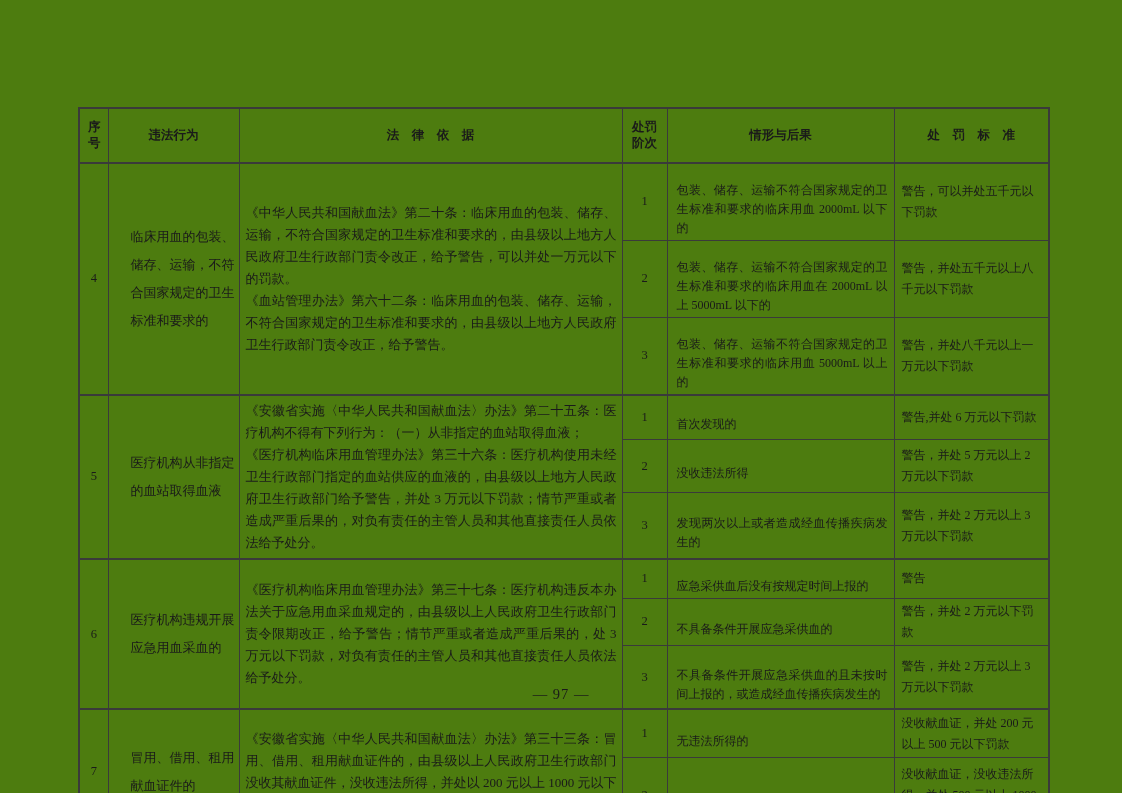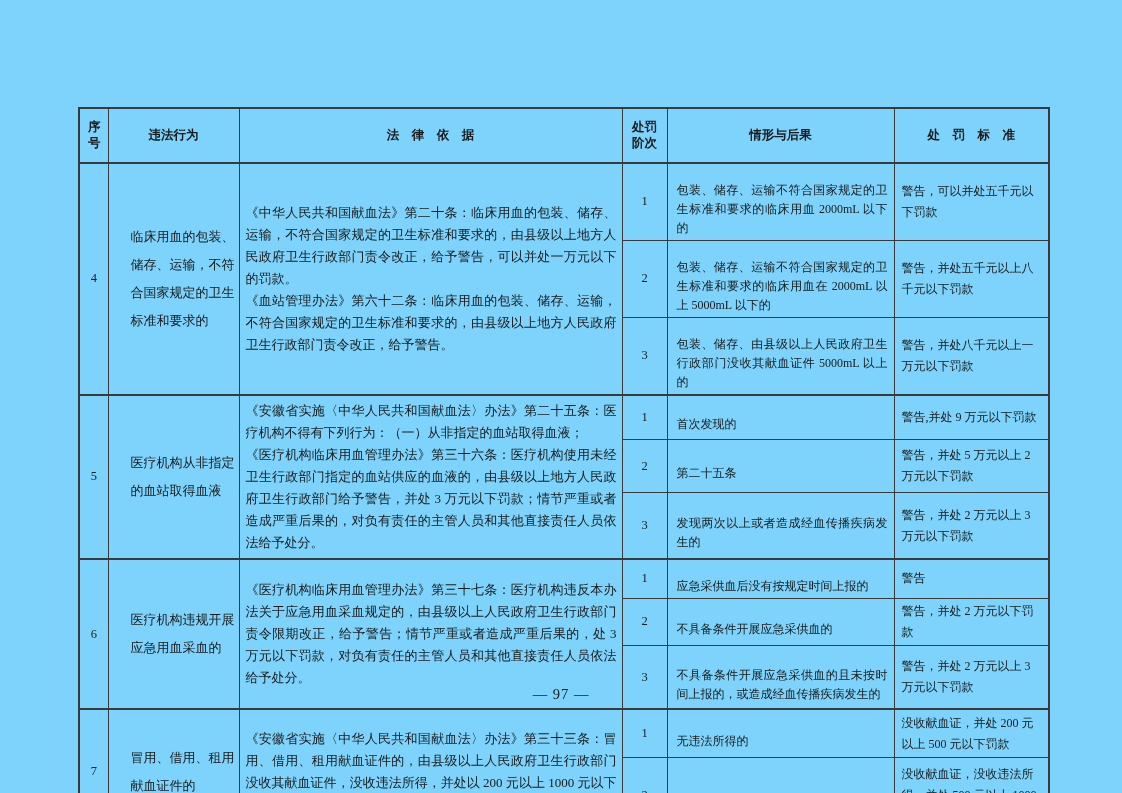--- a/index.html
+++ b/index.html
@@ -4,21 +4,21 @@
 <style>
   html, body {
     margin: 0;
     padding: 0;
     background: #ffffff;
   }
   .page {
     position: relative;
     width: 1122px;
     height: 793px;
-    background: #7dd3fc;
+    background: #4d7c0f;
     font-family: "Liberation Serif", "DejaVu Serif", serif;
     color: #1a1a1a;
     overflow: hidden;
   }
   table.penalty-table {
     position: absolute;
     left: 78px;
     top: 107px;
     width: 970px;
     border-collapse: collapse;
@@ -120,35 +120,35 @@
           <td class="situation">包装、储存、运输不符合国家规定的卫生标准和要求的临床用血 2000mL 以下的</td>
           <td class="penalty">警告，可以并处五千元以下罚款</td>
         </tr>
         <tr style="height: 60px;">
           <td class="center">2</td>
           <td class="situation">包装、储存、运输不符合国家规定的卫生标准和要求的临床用血在 2000mL 以上 5000mL 以下的</td>
           <td class="penalty">警告，并处五千元以上八千元以下罚款</td>
         </tr>
         <tr style="height: 62px;">
           <td class="center">3</td>
-          <td class="situation">包装、储存、由县级以上人民政府卫生行政部门没收其献血证件 5000mL 以上的</td>
+          <td class="situation">包装、储存、运输不符合国家规定的卫生标准和要求的临床用血 5000mL 以上的</td>
           <td class="penalty">警告，并处八千元以上一万元以下罚款</td>
         </tr>
         <tr class="group-start" style="height: 28px;">
           <td class="center" rowspan="3">5</td>
           <td class="violation" rowspan="3">医疗机构从非指定的血站取得血液</td>
           <td class="legal" rowspan="3">《安徽省实施〈中华人民共和国献血法〉办法》第二十五条：医疗机构不得有下列行为：（一）从非指定的血站取得血液；
 《医疗机构临床用血管理办法》第三十六条：医疗机构使用未经卫生行政部门指定的血站供应的血液的，由县级以上地方人民政府卫生行政部门给予警告，并处 3 万元以下罚款；情节严重或者造成严重后果的，对负有责任的主管人员和其他直接责任人员依法给予处分。</td>
           <td class="center">1</td>
           <td class="situation">首次发现的</td>
-          <td class="penalty">警告,并处 9 万元以下罚款</td>
+          <td class="penalty">警告,并处 6 万元以下罚款</td>
         </tr>
         <tr style="height: 42px;">
           <td class="center">2</td>
-          <td class="situation">第二十五条</td>
+          <td class="situation">没收违法所得</td>
           <td class="penalty">警告，并处 5 万元以上 2 万元以下罚款</td>
         </tr>
         <tr style="height: 54px;">
           <td class="center">3</td>
           <td class="situation">发现两次以上或者造成经血传播疾病发生的</td>
           <td class="penalty">警告，并处 2 万元以上 3 万元以下罚款</td>
         </tr>
         <tr class="group-start" style="height: 29px;">
           <td class="center" rowspan="3">6</td>
           <td class="violation" rowspan="3">医疗机构违规开展应急用血采血的</td>

